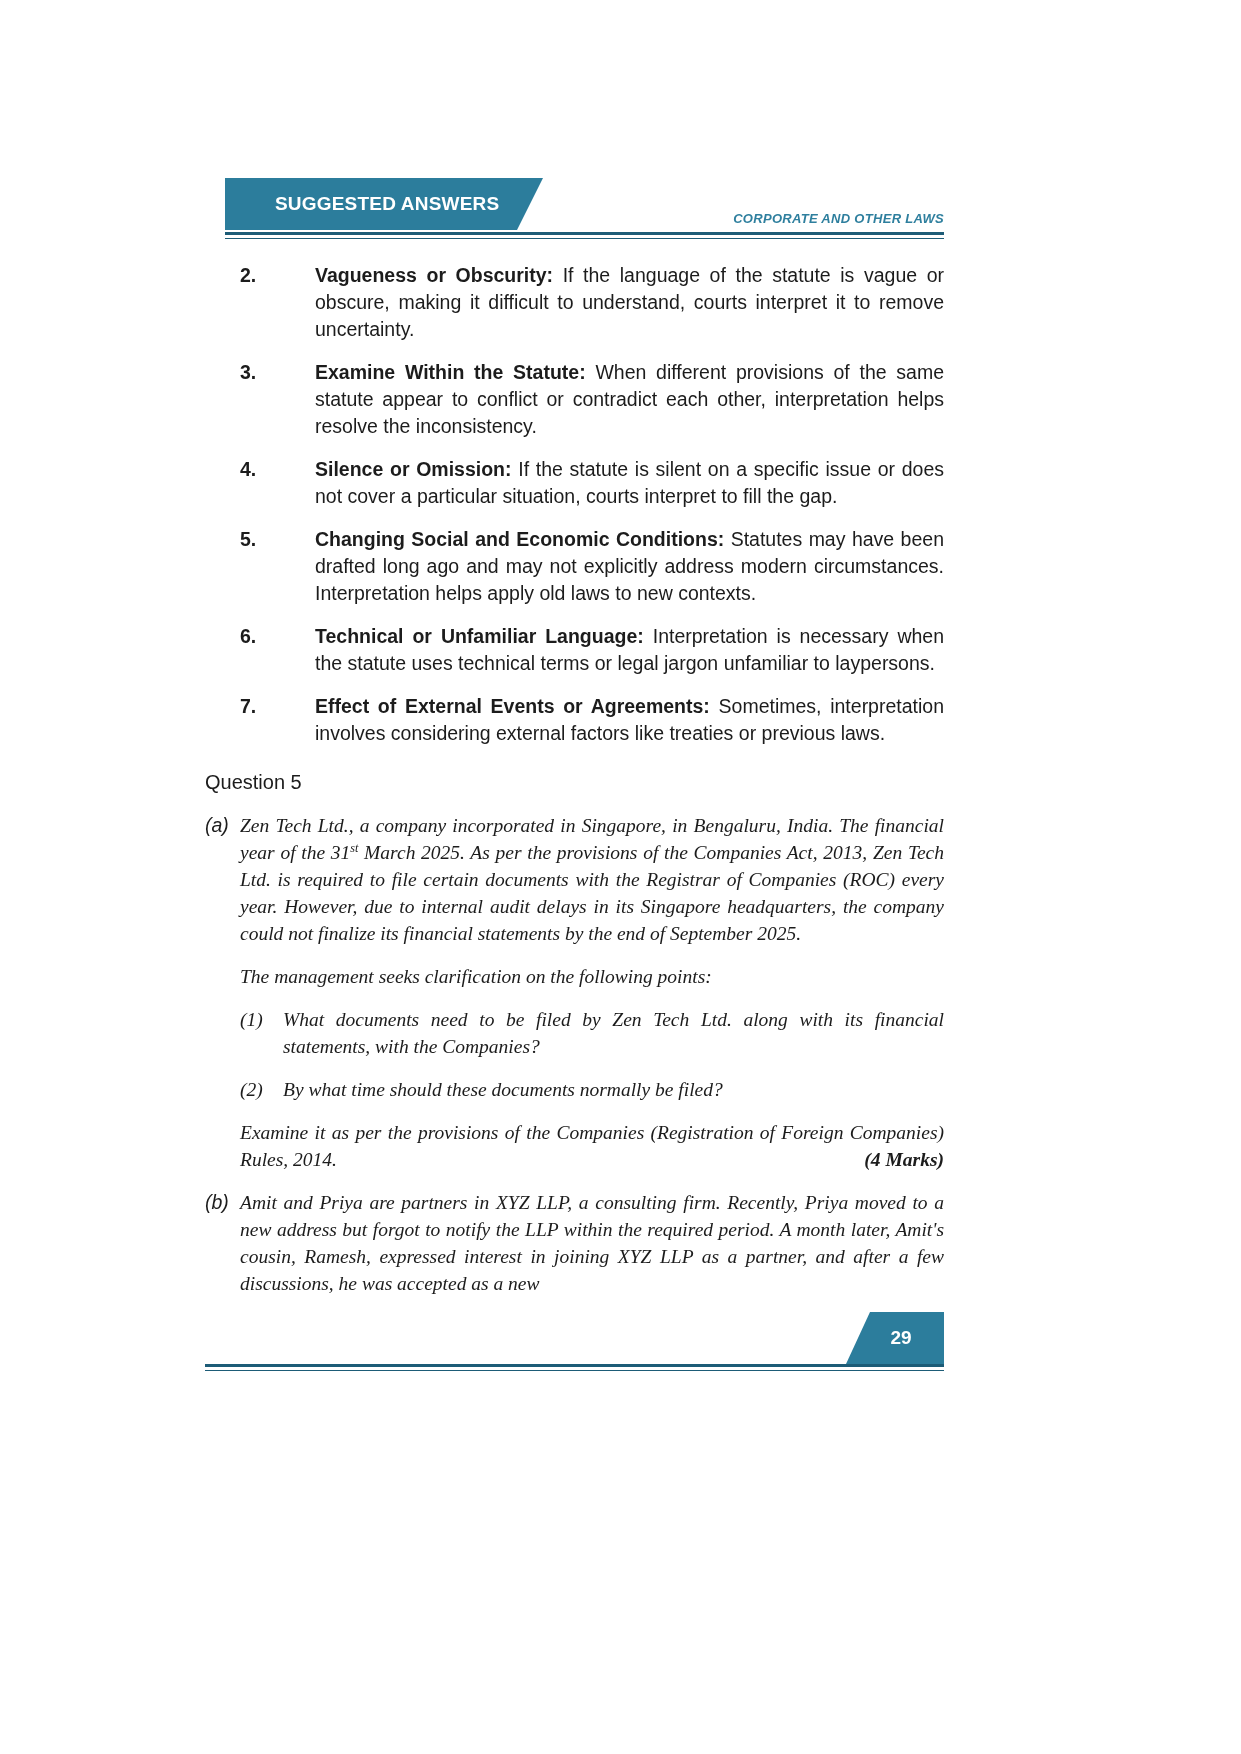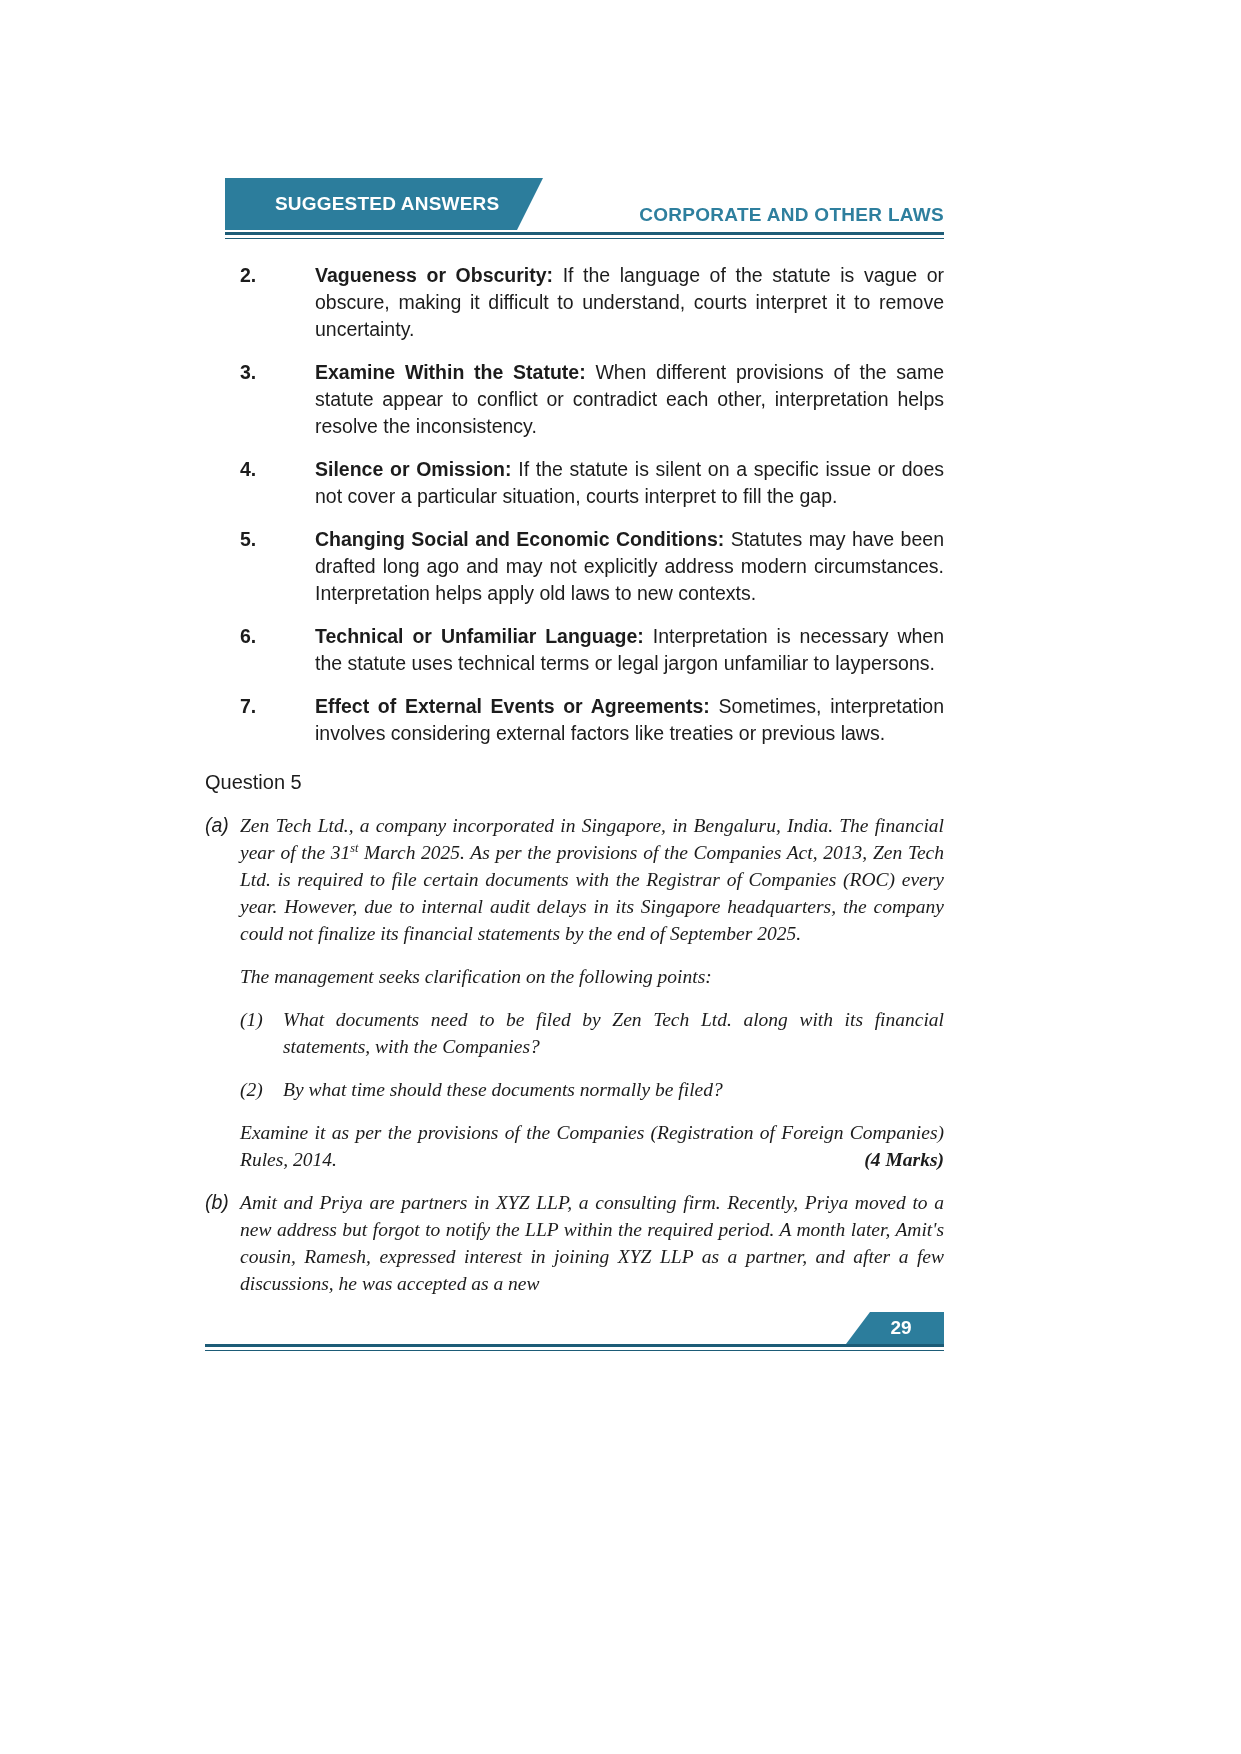--- a/index.html
+++ b/index.html
@@ -21,21 +21,21 @@
     position: absolute; left: 0; top: 0;
     width: 318px; height: 52px;
     background: #2c7d9c;
     clip-path: polygon(0 0, 100% 0, calc(100% - 26px) 100%, 0 100%);
     display: flex; align-items: center;
     padding-left: 50px;
   }
   .banner .banner-text { color: #ffffff; font-weight: bold; font-size: 19px; letter-spacing: 0.2px; }
   .doc-title {
     position: absolute; right: 0; bottom: 4px;
-    color: #2e7f9e; font-weight: bold; font-size: 19px; letter-spacing: 0.3px;
+    color: #2e7f9e; font-weight: bold; font-size: 13px; letter-spacing: 0.3px; font-style: italic;
   }
   .rule-thick { height: 3px; background: #1d5c77; margin-top: 2px; }
   .rule-thin  { height: 1px; background: #1d5c77; margin-top: 3px; }
 
   
   main {
     position: absolute; left: 205px; top: 262px; width: 739px;
     font-size: 19.5px; line-height: 27px;
   }
   .list-item { display: flex; margin-left: 35px; margin-bottom: 16px; }
@@ -53,21 +53,21 @@
   .subitem { display: flex; margin-bottom: 16px; }
   .subitem .slabel { width: 43px; flex: none; }
   .subitem .stext { flex: 1; text-align: justify; }
   .marks { float: right; font-weight: bold; }
   sup { font-size: 0.62em; vertical-align: super; line-height: 0; }
 
   
   .doc-footer { position: absolute; left: 205px; top: 1312px; width: 739px; }
   .page-badge {
     margin-left: auto;
-    width: 98px; height: 32px;
+    width: 98px; height: 52px;
     background: #2c7d9c;
     clip-path: polygon(24px 0, 100% 0, 100% 100%, 0 100%);
     display: flex; align-items: center; justify-content: center;
   }
   .page-badge .page-num { color: #ffffff; font-weight: bold; font-size: 19px; padding-left: 12px; }
   .doc-footer .rule-thick { margin-top: 0; }
 </style>
 </head>
 <body>
 

